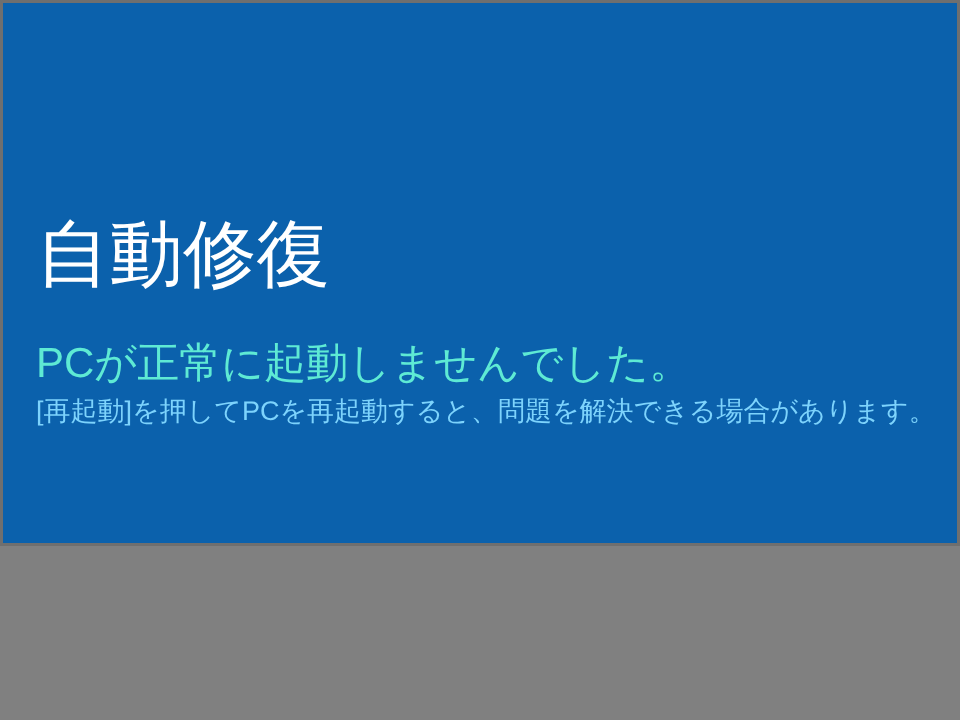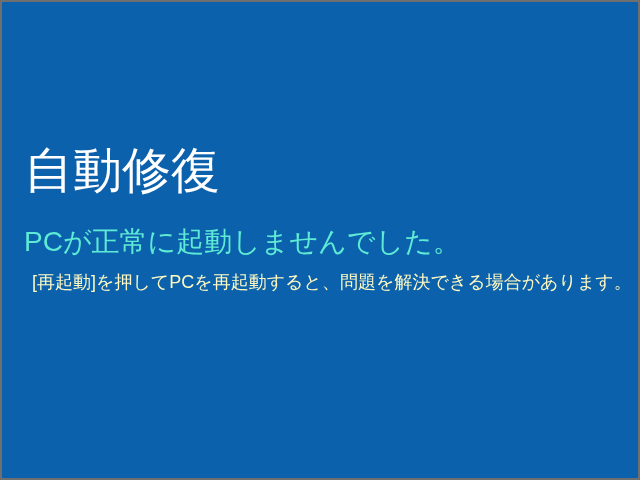--- a/index.html
+++ b/index.html
@@ -13,21 +13,21 @@
     overflow: hidden;
     background: #808080;
     font-family: "Liberation Sans", "DejaVu Sans", sans-serif;
   }
 
   
   #recovery-screen {
     position: relative;
     box-sizing: border-box;
     width: 640px;
-    height: 480px;
+    height: 364px;
     background: #0b61ac;
     border: 2px solid #6f6f6f;
     overflow: hidden;
     -webkit-font-smoothing: antialiased;
   }
 
   
   #message-block {
     position: absolute;
     left: 22px;
@@ -49,28 +49,27 @@
     color: #5eead4;
     font-size: 28px;
     line-height: 32px;
     font-weight: 400;
     margin: 0;
     padding-top: 28px;
     white-space: nowrap;
   }
 
   #instruction-text {
-    color: #fef9c3;
+    color: #7dd3fc;
     font-size: 18px;
     line-height: 24px;
     font-weight: 400;
-    margin: 8px;
+    margin: 0;
     padding-top: 4px;
     white-space: nowrap;
-    text-align: center;
   }
 </style>
 </head>
 <body>
 
 <div id="recovery-screen">
 
   <div id="message-block">
 
     <h1 id="page-title">自動修復</h1>

